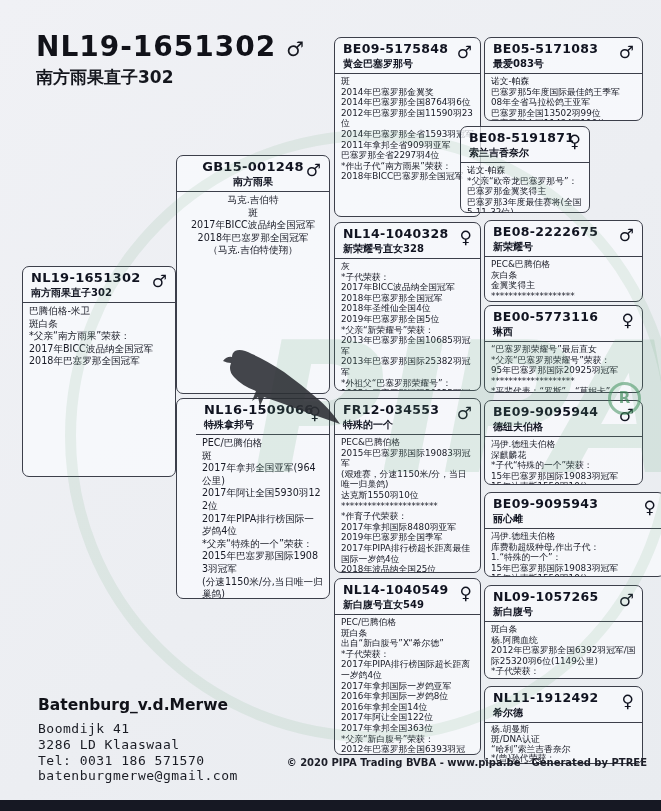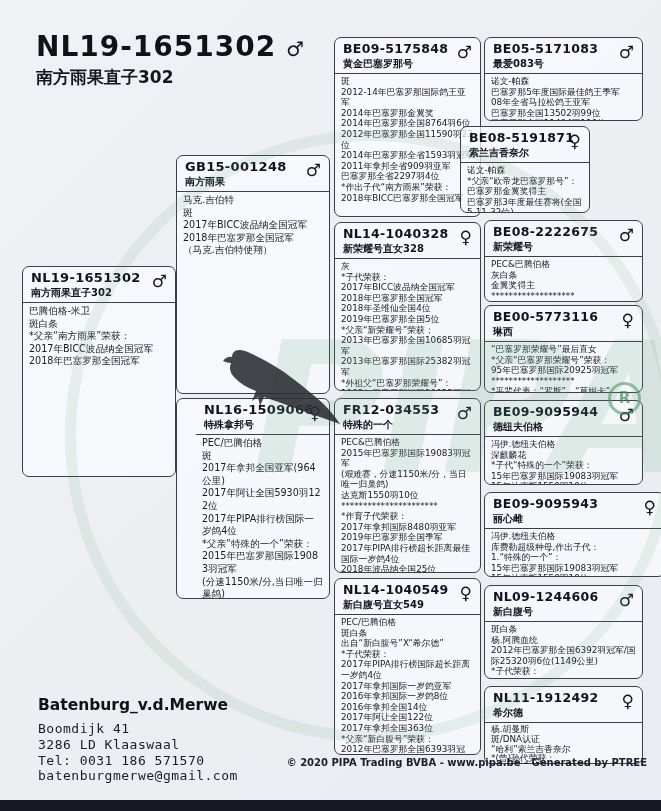--- a/index.html
+++ b/index.html
@@ -60,21 +60,21 @@
       </div>
       <div class="pb">
         <div class="pl">巴腾伯格-米卫</div>
         <div class="pl">斑白条</div>
         <div class="pl">*父亲“南方雨果”荣获：</div>
         <div class="pl">2017年BICC波品纳全国冠军</div>
         <div class="pl">2018年巴塞罗那全国冠军</div>
       </div>
     </div>
 
-  <div class="pbox colA" style="left:176px;top:155px;width:154px;height:239px;">
+  <div class="pbox colA" style="left:176px;top:155px;width:154px;height:239px;text-align:center;">
       <div class="ph">
         <span class="ring">GB15-001248</span>
         <span class="sex">♂</span>
         <span class="bname">南方雨果</span>
       </div>
       <div class="pb">
         <div class="pl">马克.吉伯特</div>
         <div class="pl">斑</div>
         <div class="pl">2017年BICC波品纳全国冠军</div>
         <div class="pl">2018年巴塞罗那全国冠军</div>
@@ -100,21 +100,20 @@
     </div>
 
   <div class="pbox colB" style="left:334px;top:37px;width:147px;height:180px;">
       <div class="ph">
         <span class="ring">BE09-5175848</span>
         <span class="sex">♂</span>
         <span class="bname">黄金巴塞罗那号</span>
       </div>
       <div class="pb">
         <div class="pl">斑</div>
-        <div class="pl">2012-14年巴塞罗那国际鸽王亚军</div>
         <div class="pl">2014年巴塞罗那金翼奖</div>
         <div class="pl">2014年巴塞罗那全国8764羽6位</div>
         <div class="pl">2012年巴塞罗那全国11590羽23位</div>
         <div class="pl">2014年巴塞罗那全省1593羽冠军</div>
         <div class="pl">2011年拿邦全省909羽亚军</div>
         <div class="pl">巴塞罗那全省2297羽4位</div>
         <div class="pl">*作出子代“南方雨果”荣获：</div>
         <div class="pl">2018年BICC巴塞罗那全国冠军</div>
       </div>
     </div>
@@ -257,21 +256,21 @@
       <div class="pb">
         <div class="pl">冯伊.德纽夫伯格</div>
         <div class="pl">库费勒超级种母,作出子代：</div>
         <div class="pl">1.“特殊的一个”：</div>
         <div class="pl">15年巴塞罗那国际19083羽冠军</div>
         <div class="pl">15年达克斯1550羽10位</div>
       </div>
     </div>
   <div class="pbox colB" style="left:484px;top:585px;width:159px;height:94px;">
       <div class="ph">
-        <span class="ring">NL09-1244606</span>
+        <span class="ring">NL09-1057265</span>
         <span class="sex">♂</span>
         <span class="bname">新白腹号</span>
       </div>
       <div class="pb">
         <div class="pl">斑白条</div>
         <div class="pl">杨.阿腾血统</div>
         <div class="pl">2012年巴塞罗那全国6392羽冠军/国际25320羽6位(1149公里)</div>
         <div class="pl">*子代荣获：</div>
       </div>
     </div>

